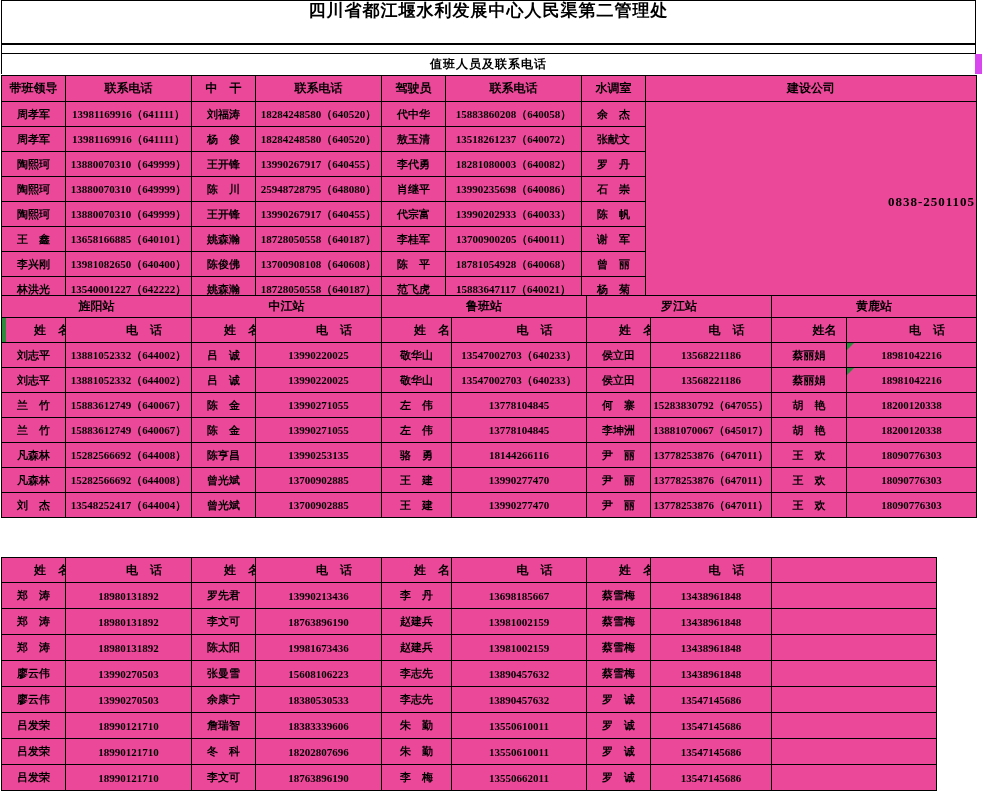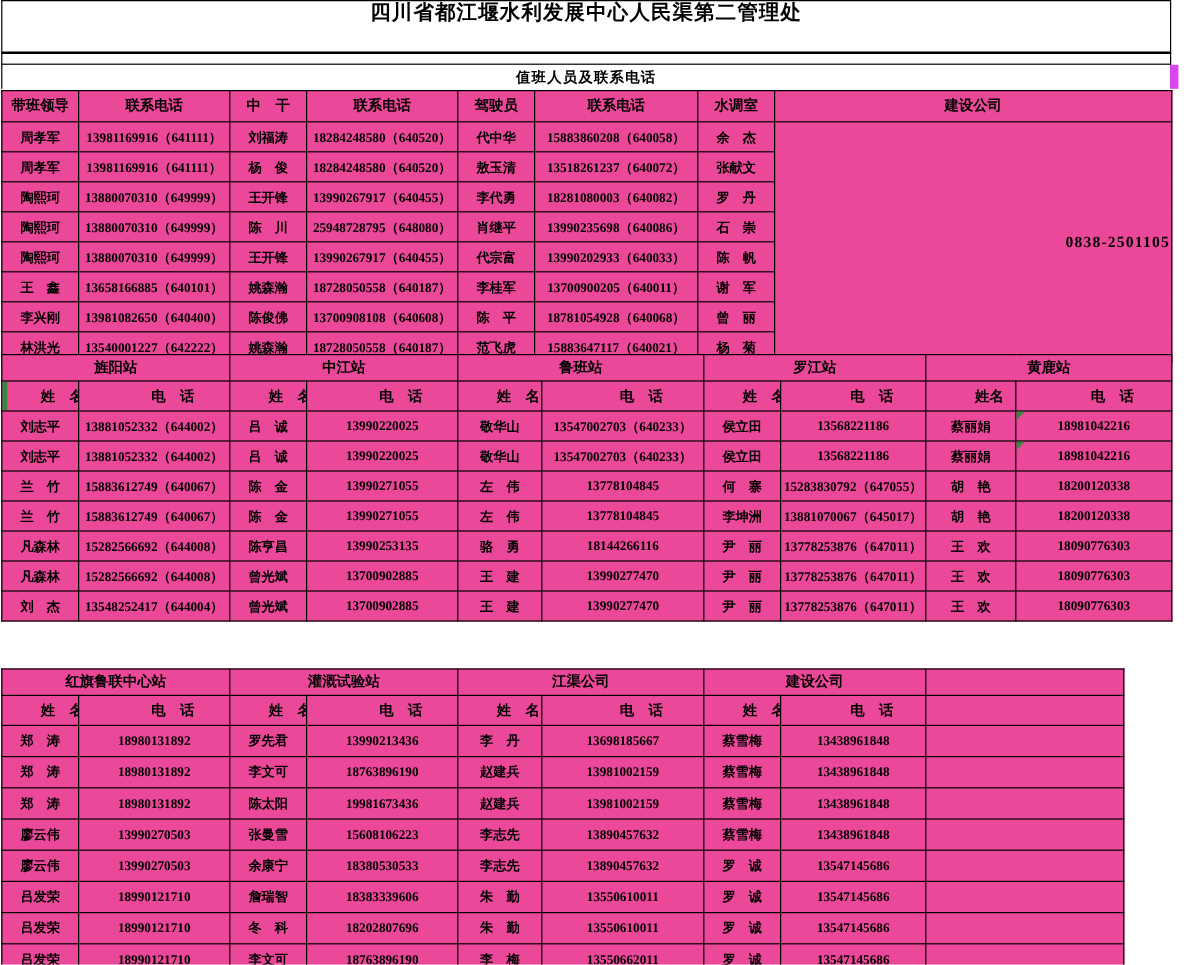--- a/index.html
+++ b/index.html
@@ -269,27 +269,20 @@
         <col style="width:126px">
       <col style="width:64px">
         <col style="width:126px">
       <col style="width:70px">
         <col style="width:135px">
       <col style="width:64px">
         <col style="width:121px">
       <col style="width:165px">
     </colgroup>
     <tbody>
-        <tr>
-          <th colspan="2" class="station-h">红旗鲁联中心站</th>
-          <th colspan="2" class="station-h">灌溉试验站</th>
-          <th colspan="2" class="station-h">江渠公司</th>
-          <th colspan="2" class="station-h">建设公司</th>
-          <th class="station-h"></th>
-        </tr>
         <tr class="colhdr">
           <th>姓　名</th>
           <th>电　话</th>
           <th>姓　名</th>
           <th>电　话</th>
           <th>姓　名</th>
           <th>电　话</th>
           <th>姓　名</th>
           <th>电　话</th>
           <th></th>

